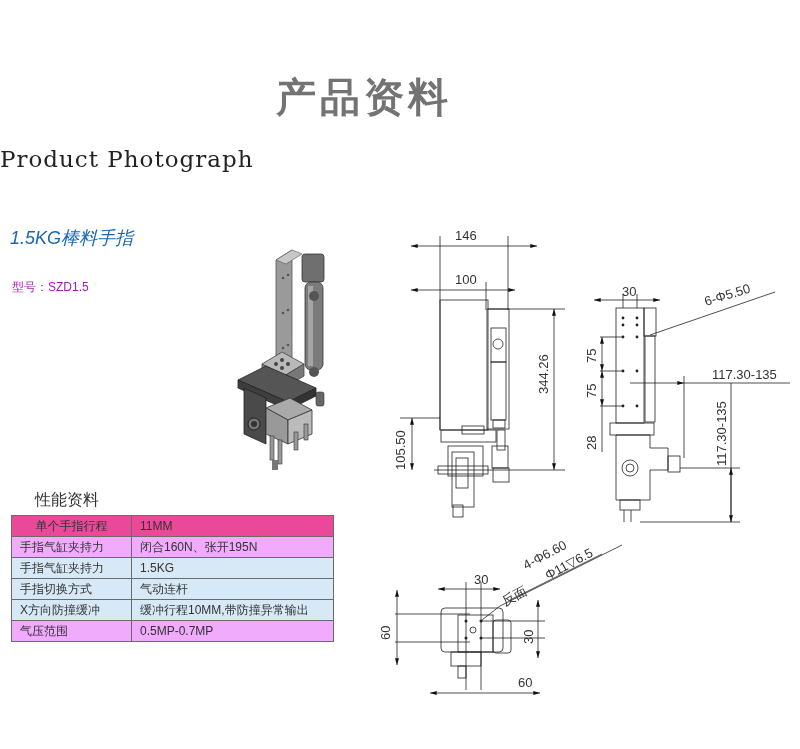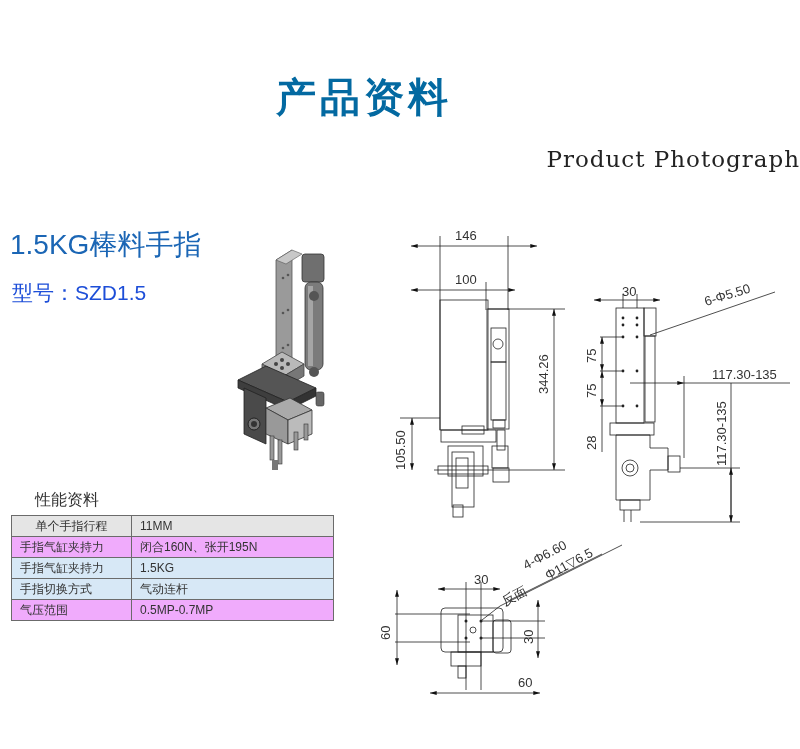--- a/index.html
+++ b/index.html
@@ -1,26 +1,26 @@
 <!DOCTYPE html>
 <html><head>
 <meta charset="utf-8">
 <style>
   html,body{margin:0;padding:0;background:#ffffff;}
   body{width:800px;height:749px;position:relative;overflow:hidden;font-family:"DejaVu Sans","Liberation Sans",sans-serif;}
   .abs{position:absolute;}
-  .title-cn{left:0;width:728px;top:70px;text-align:center;font-size:40px;font-weight:bold;color:#0369a1;letter-spacing:4px;font-family:"DejaVu Sans",sans-serif;}
-  .title-en{left:0;width:800px;top:146px;text-align:right;font-size:23px;color:#222;font-family:"DejaVu Serif","Liberation Serif",serif;letter-spacing:1px;}
-  .prod-name{left:10px;top:226px;font-size:28px;color:#1b66b5;font-family:"Liberation Sans","DejaVu Sans",sans-serif;}
-  .model{left:12px;top:279px;font-size:21px;color:#1d4ed8;font-family:"Liberation Sans","DejaVu Sans",sans-serif;text-align:center;}
+  .title-cn{left:0;width:728px;top:70px;text-align:center;font-size:40px;font-weight:bold;color:#737373;letter-spacing:4px;font-family:"DejaVu Sans",sans-serif;}
+  .title-en{left:0;width:800px;top:146px;text-align:left;font-size:23px;color:#222;font-family:"DejaVu Serif","Liberation Serif",serif;letter-spacing:1px;}
+  .prod-name{left:10px;top:226px;font-size:18px;color:#1b66b5;font-family:"Liberation Sans","DejaVu Sans",sans-serif;font-style:italic;}
+  .model{left:12px;top:279px;font-size:12px;color:#a21caf;font-family:"Liberation Sans","DejaVu Sans",sans-serif;text-align:center;}
   .perf-title{left:14px;top:490px;font-size:16px;color:#333;margin-left:21px;}
   table.spec{position:absolute;left:11px;top:515px;width:323px;border-collapse:collapse;font-family:"Liberation Sans","DejaVu Sans",sans-serif;font-size:12px;color:#333;}
   table.spec td{border:1px solid #6b6b6b;height:20px;padding:0 0 0 8px;line-height:20px;white-space:nowrap;}
   table.spec td.k{width:111px;}
-  table.spec tr.hdr td{background:#e5e5e5;margin-top:8px;}
+  table.spec tr.hdr td{background:#ec4899;margin-top:8px;}
   table.spec tr.hdr td.k{text-align:center;padding-left:0;}
   table.spec tr.alt td{background:#d7e8f6;}
   table.spec tr.wht td{background:#f0abfc;}
   svg text{font-family:"Liberation Sans","DejaVu Sans",sans-serif;}
 </style>
 </head>
 <body>
 
 <div class="abs title-cn">产品资料</div>
 <div class="abs title-en">Product Photograph</div>
@@ -87,20 +87,24 @@
         <td class="k">手指气缸夹持力</td>
         <td>闭合160N、张开195N</td>
       </tr>
   <tr class="alt">
         <td class="k">手指气缸夹持力</td>
         <td>1.5KG</td>
       </tr>
   <tr class="alt">
         <td class="k">手指切换方式</td>
         <td>气动连杆</td>
+      </tr>
+  <tr class="alt">
+        <td class="k">X方向防撞缓冲</td>
+        <td>缓冲行程10MM,带防撞异常输出</td>
       </tr>
   <tr class="wht">
         <td class="k">气压范围</td>
         <td>0.5MP-0.7MP</td>
       </tr>
 </tbody>
   </table>
 
 <svg class="abs" style="left:0;top:0;" width="800" height="749" viewBox="0 0 800 749">
   <defs>

